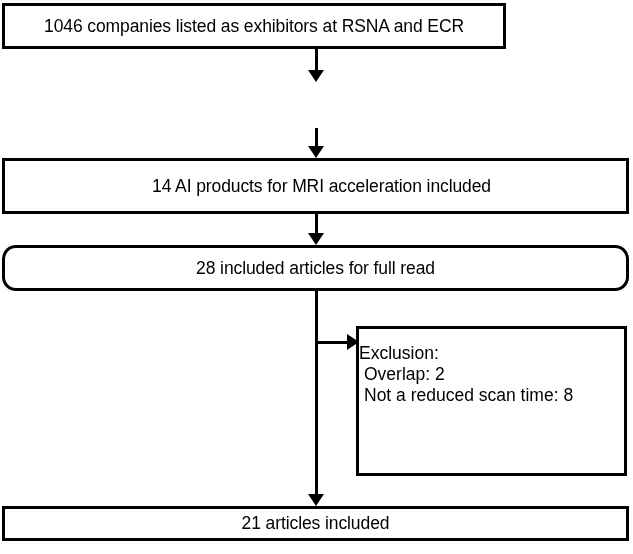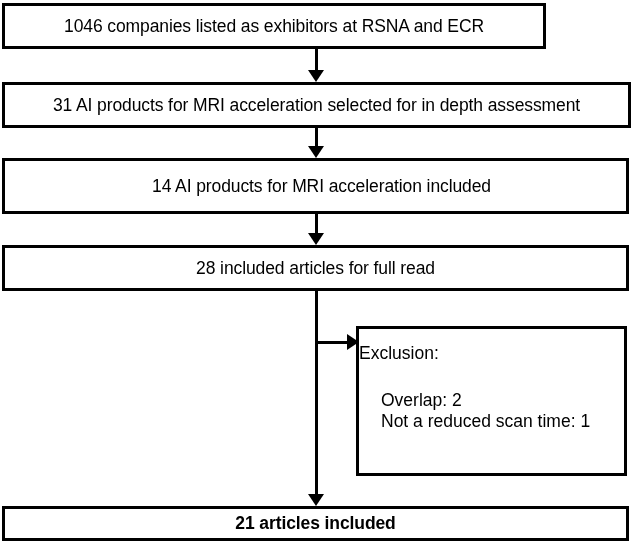--- a/index.html
+++ b/index.html
@@ -26,46 +26,45 @@
     display: flex;
     align-items: center;
     justify-content: center;
     text-align: center;
     font-size: 17.5px;
     line-height: 1.2;
     letter-spacing: -0.1px;
     color: #000000;
   }
   
-  #box-companies   { left: 2px;  top: 3px;   width: 544px; height: 46px; }
+  #box-companies   { left: 2px;  top: 3px;   width: 504px; height: 46px; }
   #box-selected    { left: 2px;  top: 82px;  width: 629px; height: 46px; }
   #box-included    { left: 2px;  top: 158px; width: 627px; height: 56px; padding-left: 12px; }
-  #box-fullread    { left: 2px;  top: 245px; width: 627px; height: 46px; }
-  #box-final       { left: 2px;  top: 506px; width: 627px; height: 35px; font-weight: bold; }
+  #box-fullread    { left: 2px;  top: 245px; width: 627px; height: 46px; border-radius: 14px; }
+  #box-final       { left: 2px;  top: 506px; width: 627px; height: 35px; }
 
   
   #box-exclusion {
     position: absolute;
     box-sizing: border-box;
     left: 356px;
     top: 326px;
     width: 271px;
     height: 150px;
     border: 3px solid #000000;
     background: #ffffff;
   }
   .excl-title {
     text-align: left;
     font-size: 17.5px;
     margin-top: 14px;
     color: #000000;
   }
   .excl-list {
-    margin-top: 26px;
-    padding-left: 22px;
+    padding-left: 5px;
     font-size: 17.5px;
     line-height: 1.18;
     text-align: left;
     color: #000000;
   }
   .excl-list div { white-space: nowrap; }
 
   
   .v-line {
     position: absolute;
@@ -115,21 +114,20 @@
 </head>
 <body>
 
 <div id="flowchart">
 
   <div class="node-box" id="box-companies">1046 companies listed as exhibitors at RSNA and ECR</div>
 
   <div class="v-line" id="conn1-line"></div>
   <div class="arrow-down" id="conn1-arrow"></div>
 
-  <div class="node-box" id="box-selected">31 AI products for MRI acceleration selected for in depth assessment</div>
 
   <div class="v-line" id="conn2-line"></div>
   <div class="arrow-down" id="conn2-arrow"></div>
 
   <div class="node-box" id="box-included">14 AI products for MRI acceleration included</div>
 
   <div class="v-line" id="conn3-line"></div>
   <div class="arrow-down" id="conn3-arrow"></div>
 
   <div class="node-box" id="box-fullread">28 included articles for full read</div>
@@ -137,19 +135,19 @@
   <div class="v-line" id="conn4-line"></div>
   <div class="arrow-down" id="conn4-arrow"></div>
 
   <div class="h-line" id="branch-line"></div>
   <div class="arrow-right" id="branch-arrow"></div>
 
   <div id="box-exclusion">
     <div class="excl-title">Exclusion:</div>
     <div class="excl-list">
       <div>Overlap: 2</div>
-      <div>Not a reduced scan time: 1</div>
+      <div>Not a reduced scan time: 8</div>
     </div>
   </div>
 
   <div class="node-box" id="box-final">21 articles included</div>
 
 </div>
 
 </body></html>

